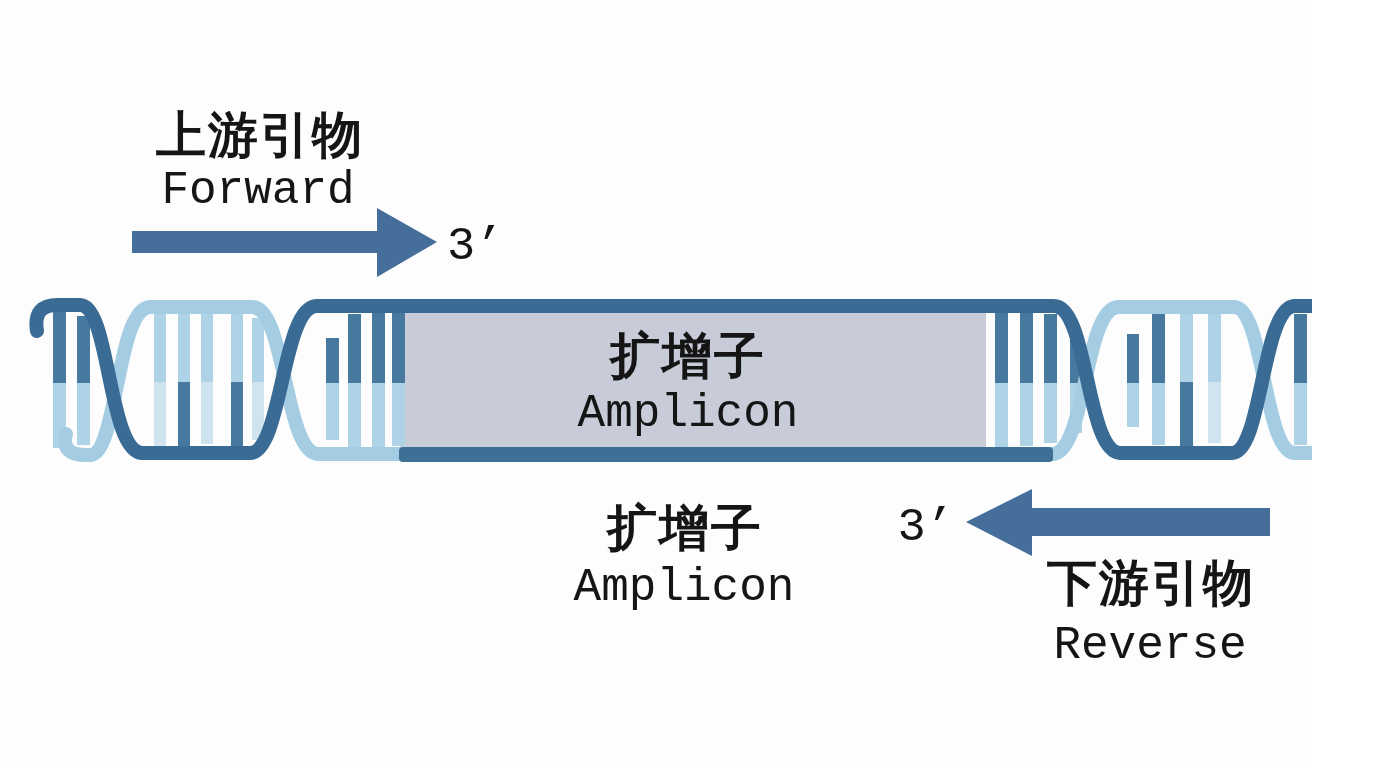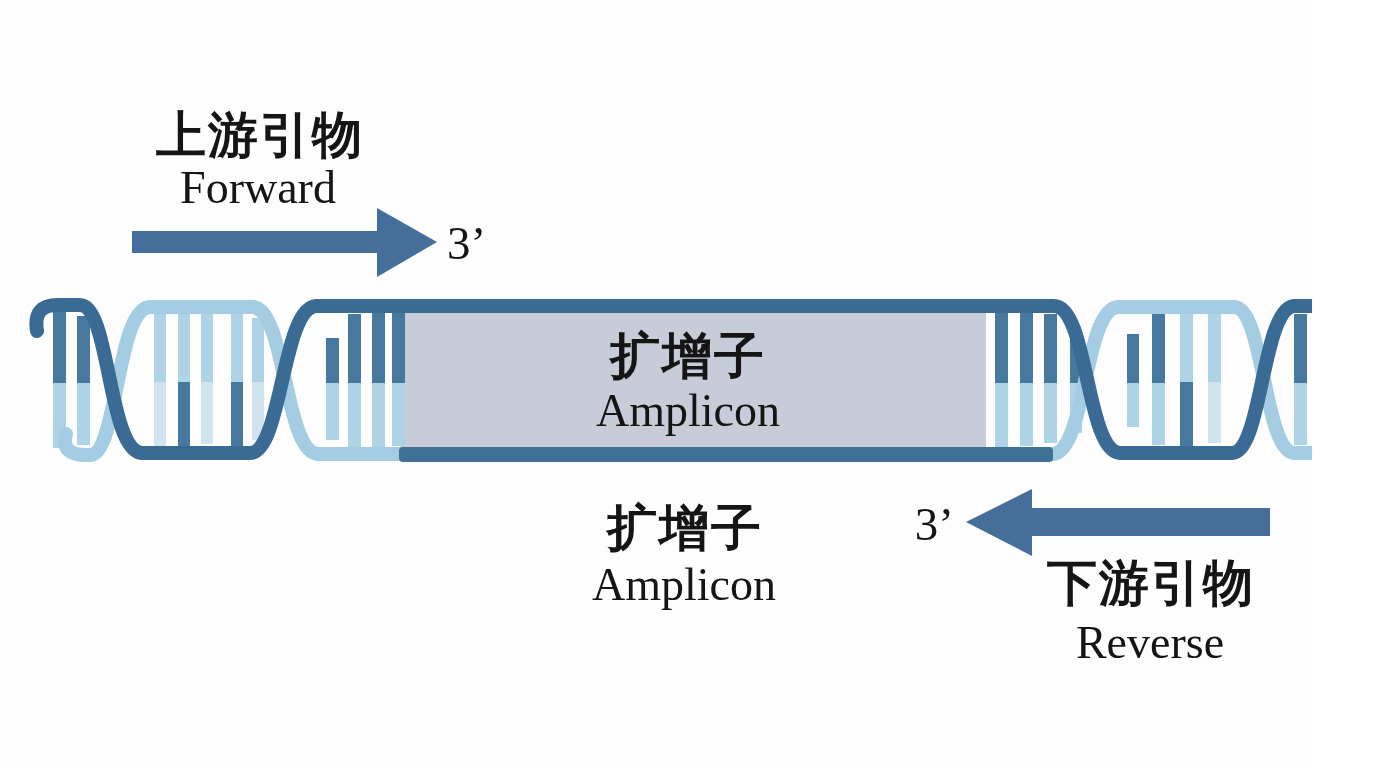--- a/index.html
+++ b/index.html
@@ -1,21 +1,21 @@
 <!DOCTYPE html>
 <html><head>
 <meta charset="utf-8">
 <style>
   html,body{margin:0;padding:0;background:#ffffff;}
   .stage{
     position:relative;
     width:1312px;height:768px;
     background:#fdfdfd;
     overflow:hidden;
-    font-family:Liberation Serif, serif;
+    font-family:Liberation Mono, monospace;
   }
   svg{position:absolute;left:0;top:0;display:block;}
   .txt{fill:#151515;}
   .zh{font-size:50px;font-weight:600;letter-spacing:2px;}
   .en{font-size:46px;font-weight:500;}
   .prime{font-size:47px;font-weight:500;}
   .rung-dark{fill:#47799f;}
   .rung-light{fill:#aed3e6;}
   .rung-pale{fill:#cfe4ef;}
 </style>

